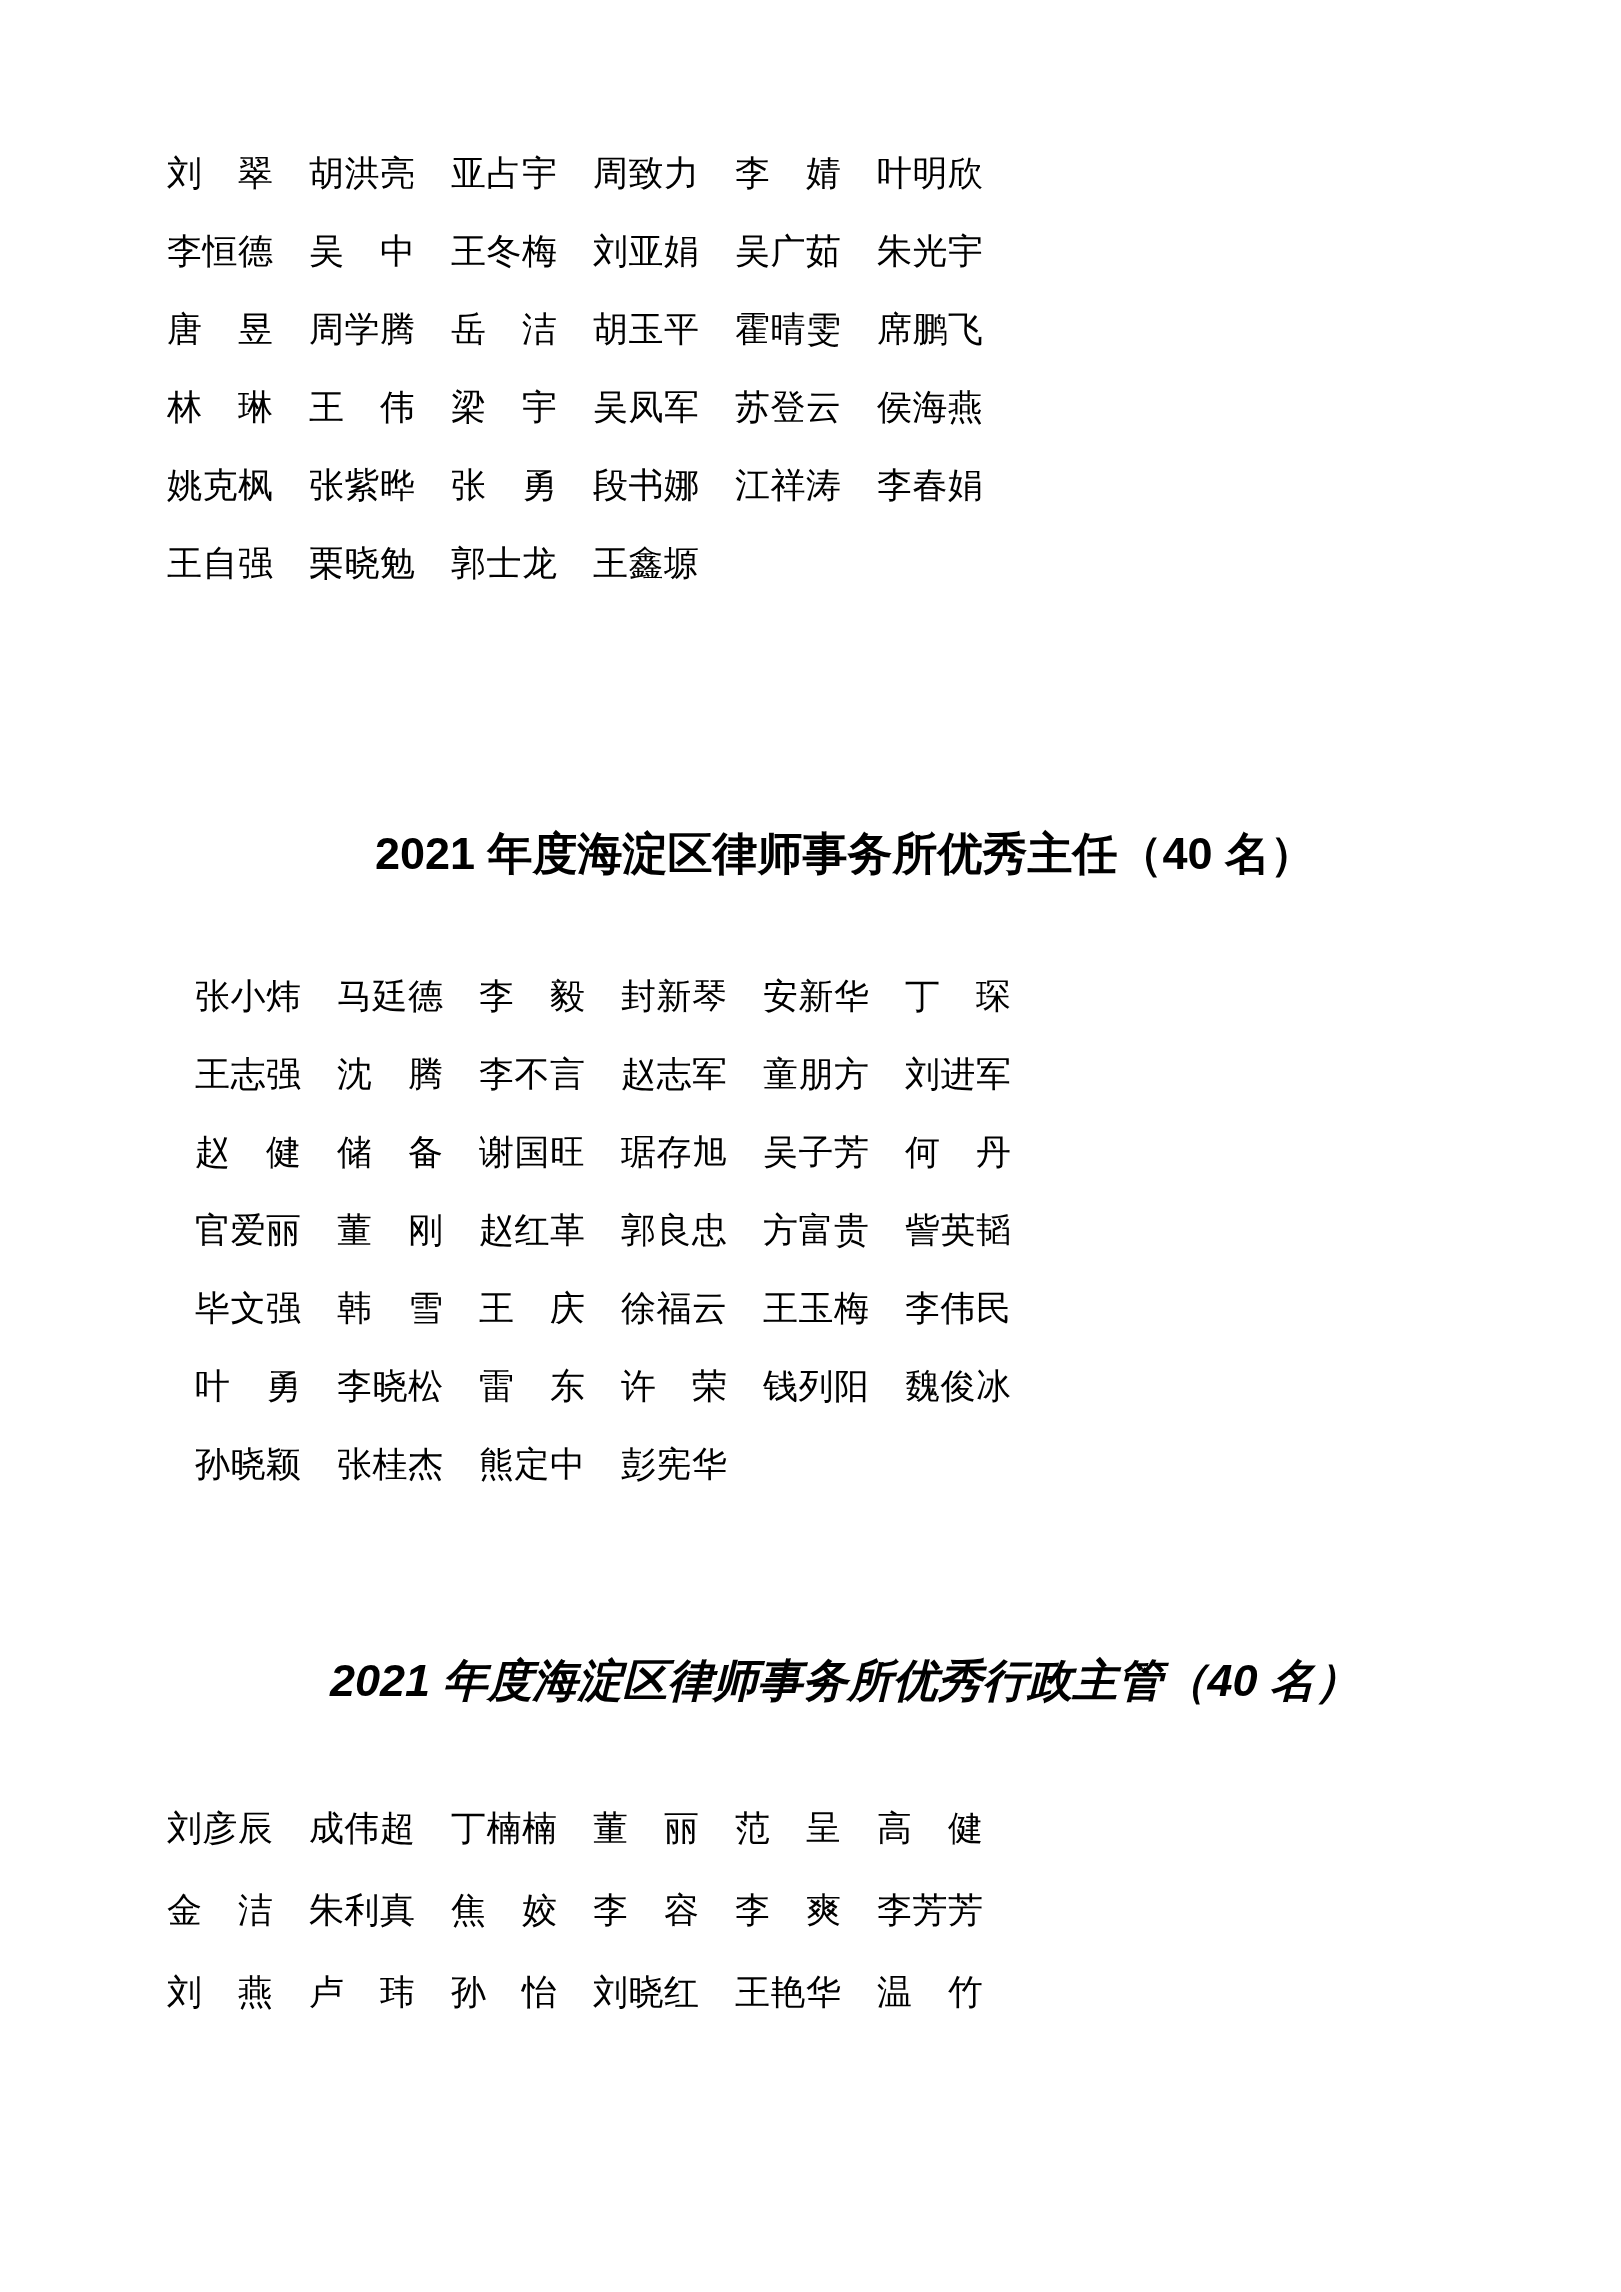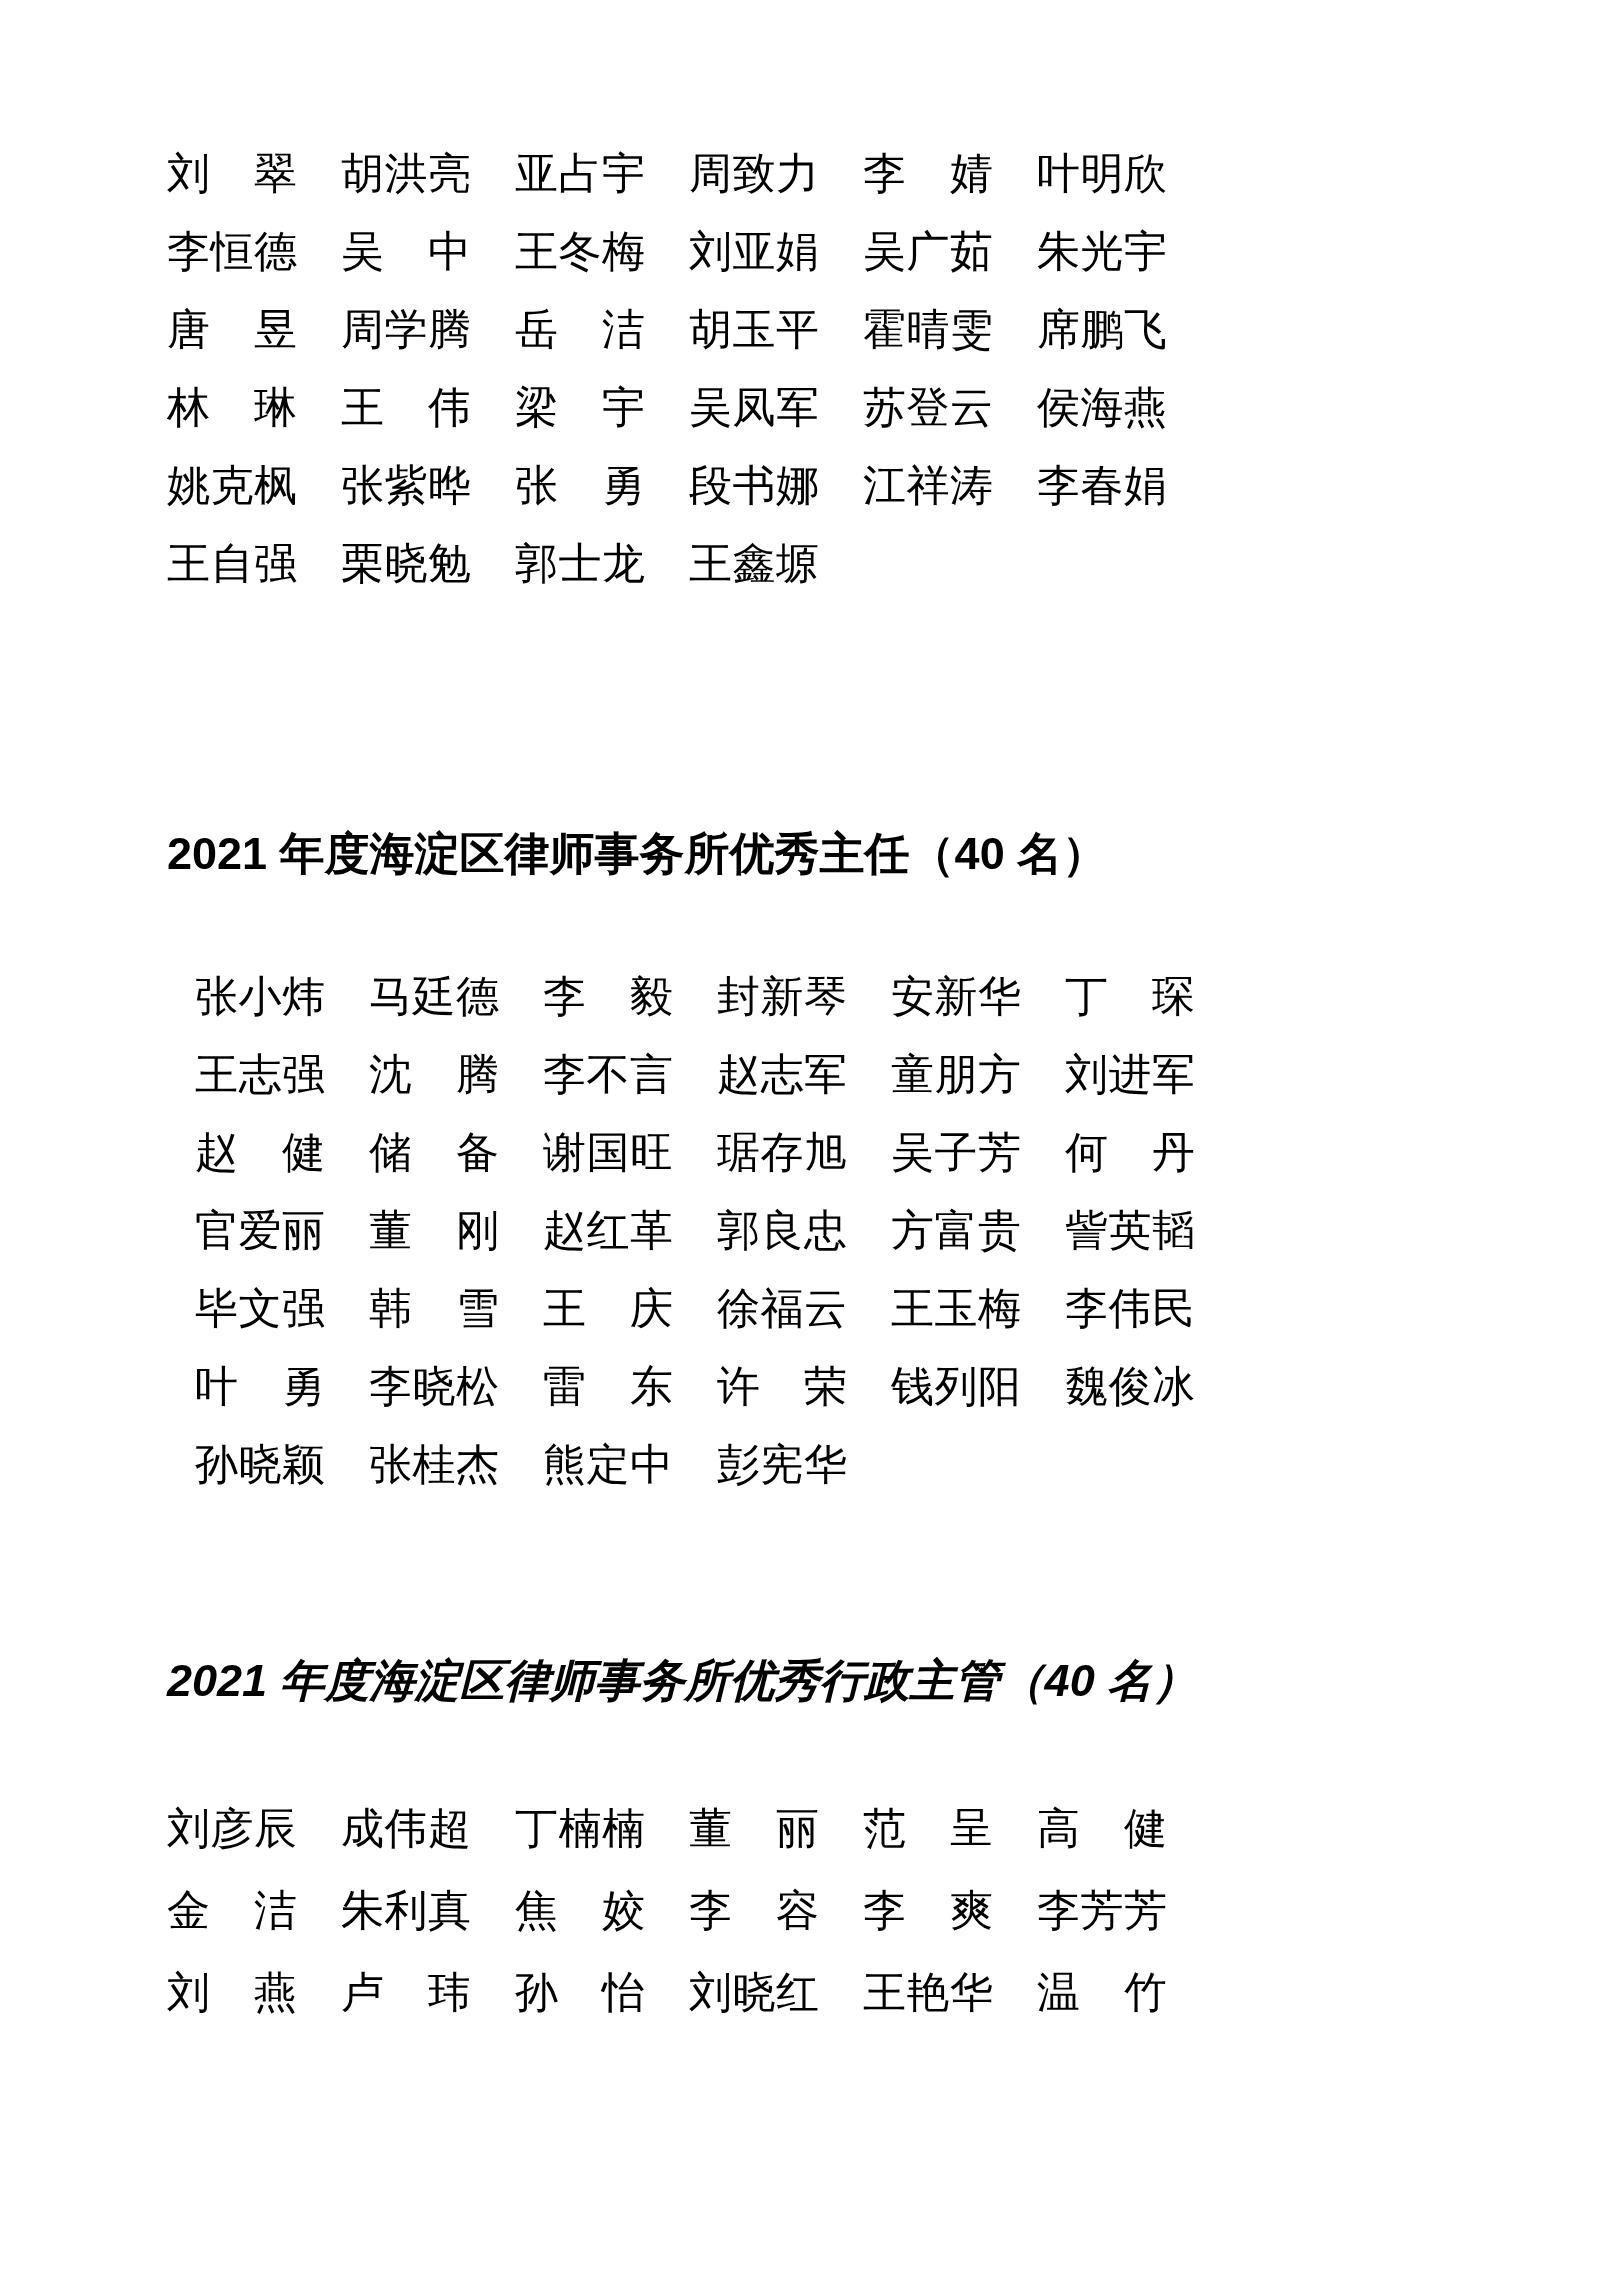--- a/index.html
+++ b/index.html
@@ -16,32 +16,33 @@
     overflow: hidden;
     box-sizing: border-box;
   }
   .content {
     box-sizing: border-box;
     padding: 135px 98px 0 167px;
   }
   .name-row {
     margin: 0;
     font-family: "Liberation Serif", serif;
-    font-size: 43px;
+    font-size: 35px;
     line-height: 78px;
     white-space: pre-wrap;
     letter-spacing: 0.5px;
   }
   .section-heading {
     margin: 0;
     font-family: "Liberation Sans", sans-serif;
     font-weight: bold;
     font-size: 45px;
     line-height: 63px;
     white-space: pre-wrap;
+    text-align: center;
   }
   .heading-directors {
     margin-top: 219px;
   }
   .heading-admins {
     margin-top: 145px;
     font-style: italic;
   }
   .rows-directors {
     margin-top: 73px;

